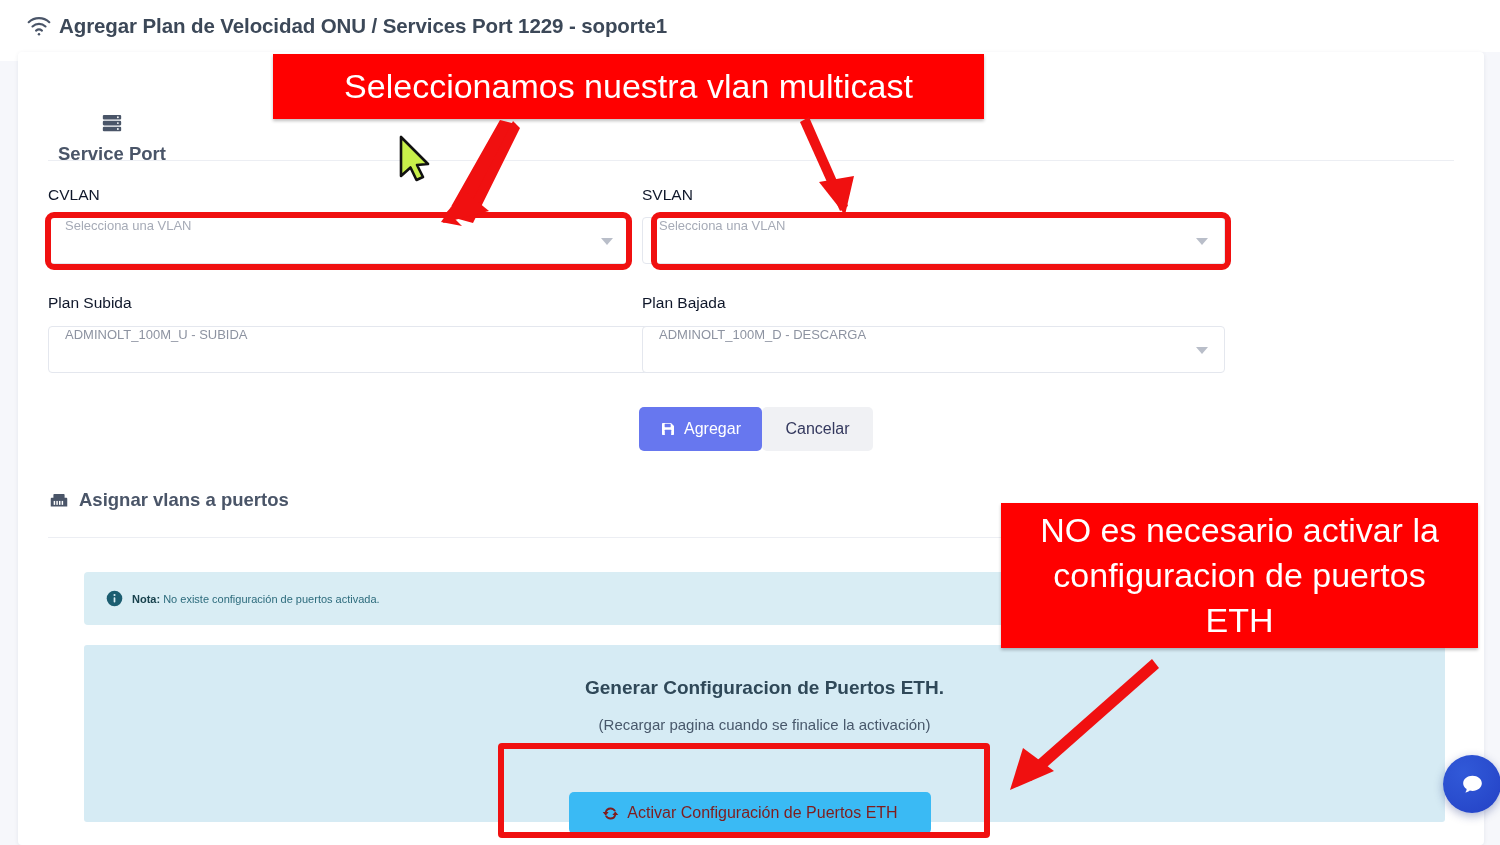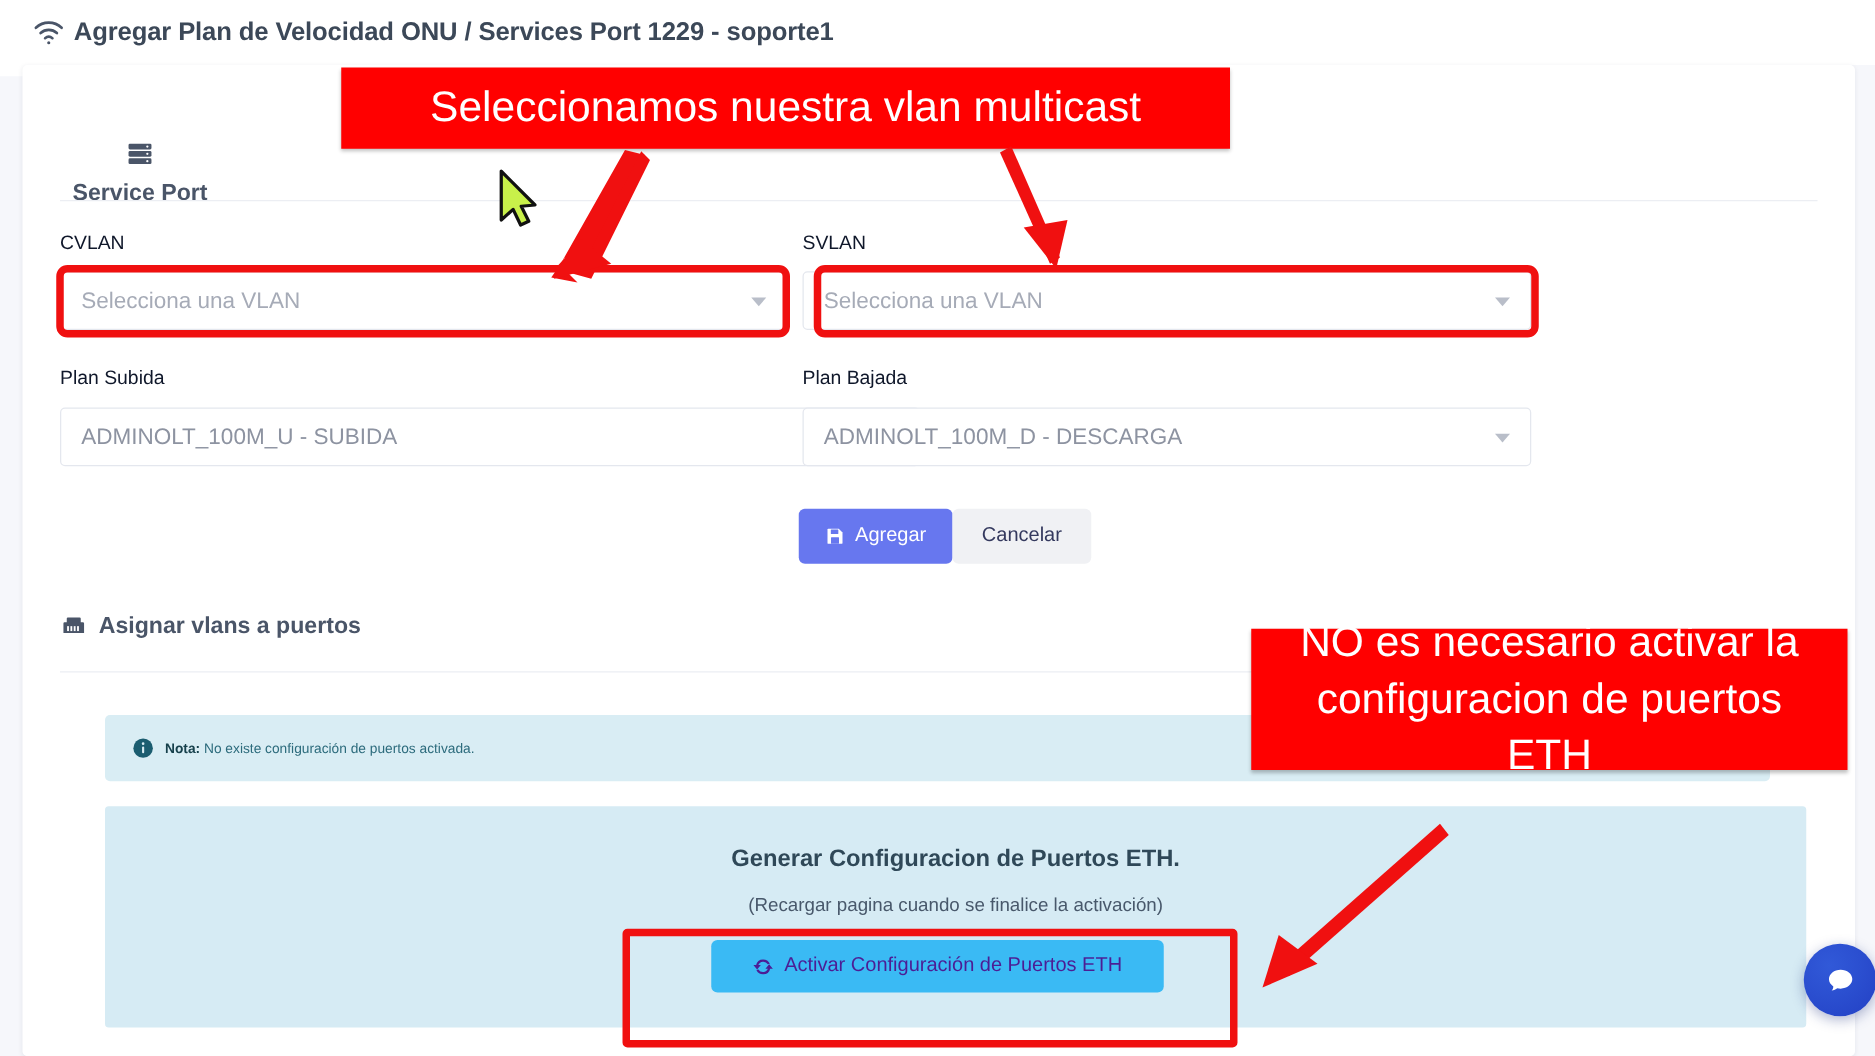--- a/index.html
+++ b/index.html
@@ -116,23 +116,22 @@
     color: #0f172a;
     white-space: nowrap;
   }
   .select {
     position: absolute;
     height: 47px;
     background: #ffffff;
     border: 1px solid #e4e7ee;
     border-radius: 4px;
     display: flex;
-    align-items: center;
     padding: 0 16px;
-    font-size: 18px;
+    font-size: 13px;
     cursor: pointer;
   }
   .select .sel-val { color: #8d93a1; white-space: nowrap; }
   .select .sel-val.placeholder { color: #a6abb7; }
   .caret {
     position: absolute;
     right: 16px; top: 50%;
     margin-top: -2.5px;
     width: 0; height: 0;
     border-left: 6.5px solid transparent;
@@ -187,22 +186,23 @@
     color: #2f4858;
   }
   .eth-sub {
     position: absolute;
     left: 0; right: 0;
     font-size: 15px;
     color: #48586b;
   }
   .btn-info {
     background: #3abaf4;
-    color: #4c1d95;
+    color: #7f1d1d;
     font-size: 16px;
+    margin-top: 40px;
   }
 
   
   .anno {
     position: absolute;
     background: #ff0000;
     color: #ffffff;
     display: flex;
     align-items: center;
     justify-content: center;
@@ -352,21 +352,21 @@
         <span>Activar Configuración de Puertos ETH</span>
       </div>
     </div>
 
   </div>
 
   <div class="anno" style="left:273px; top:54px; width:711px; height:65px;justify-content:center;">
     <span>Seleccionamos nuestra vlan multicast</span>
   </div>
 
-  <div class="anno" style="left:1001px; top:503px; width:477px; height:113px; padding:0 14px;">
+  <div class="anno" style="left:1001px; top:503px; width:477px; height:145px; padding:0 14px;">
     <span>NO es necesario activar la configuracion de puertos ETH</span>
   </div>
 
   <div class="hl hl-round" style="left:45px; top:212px; width:587px; height:58px;"></div>
   <div class="hl hl-round" style="left:651px; top:212px; width:580px; height:58px;"></div>
   <div class="hl" style="left:498px; top:743px; width:492px; height:95px;"></div>
 
   <svg class="overlay" viewBox="0 0 1500 845">
 
     <g fill="#f01010">

